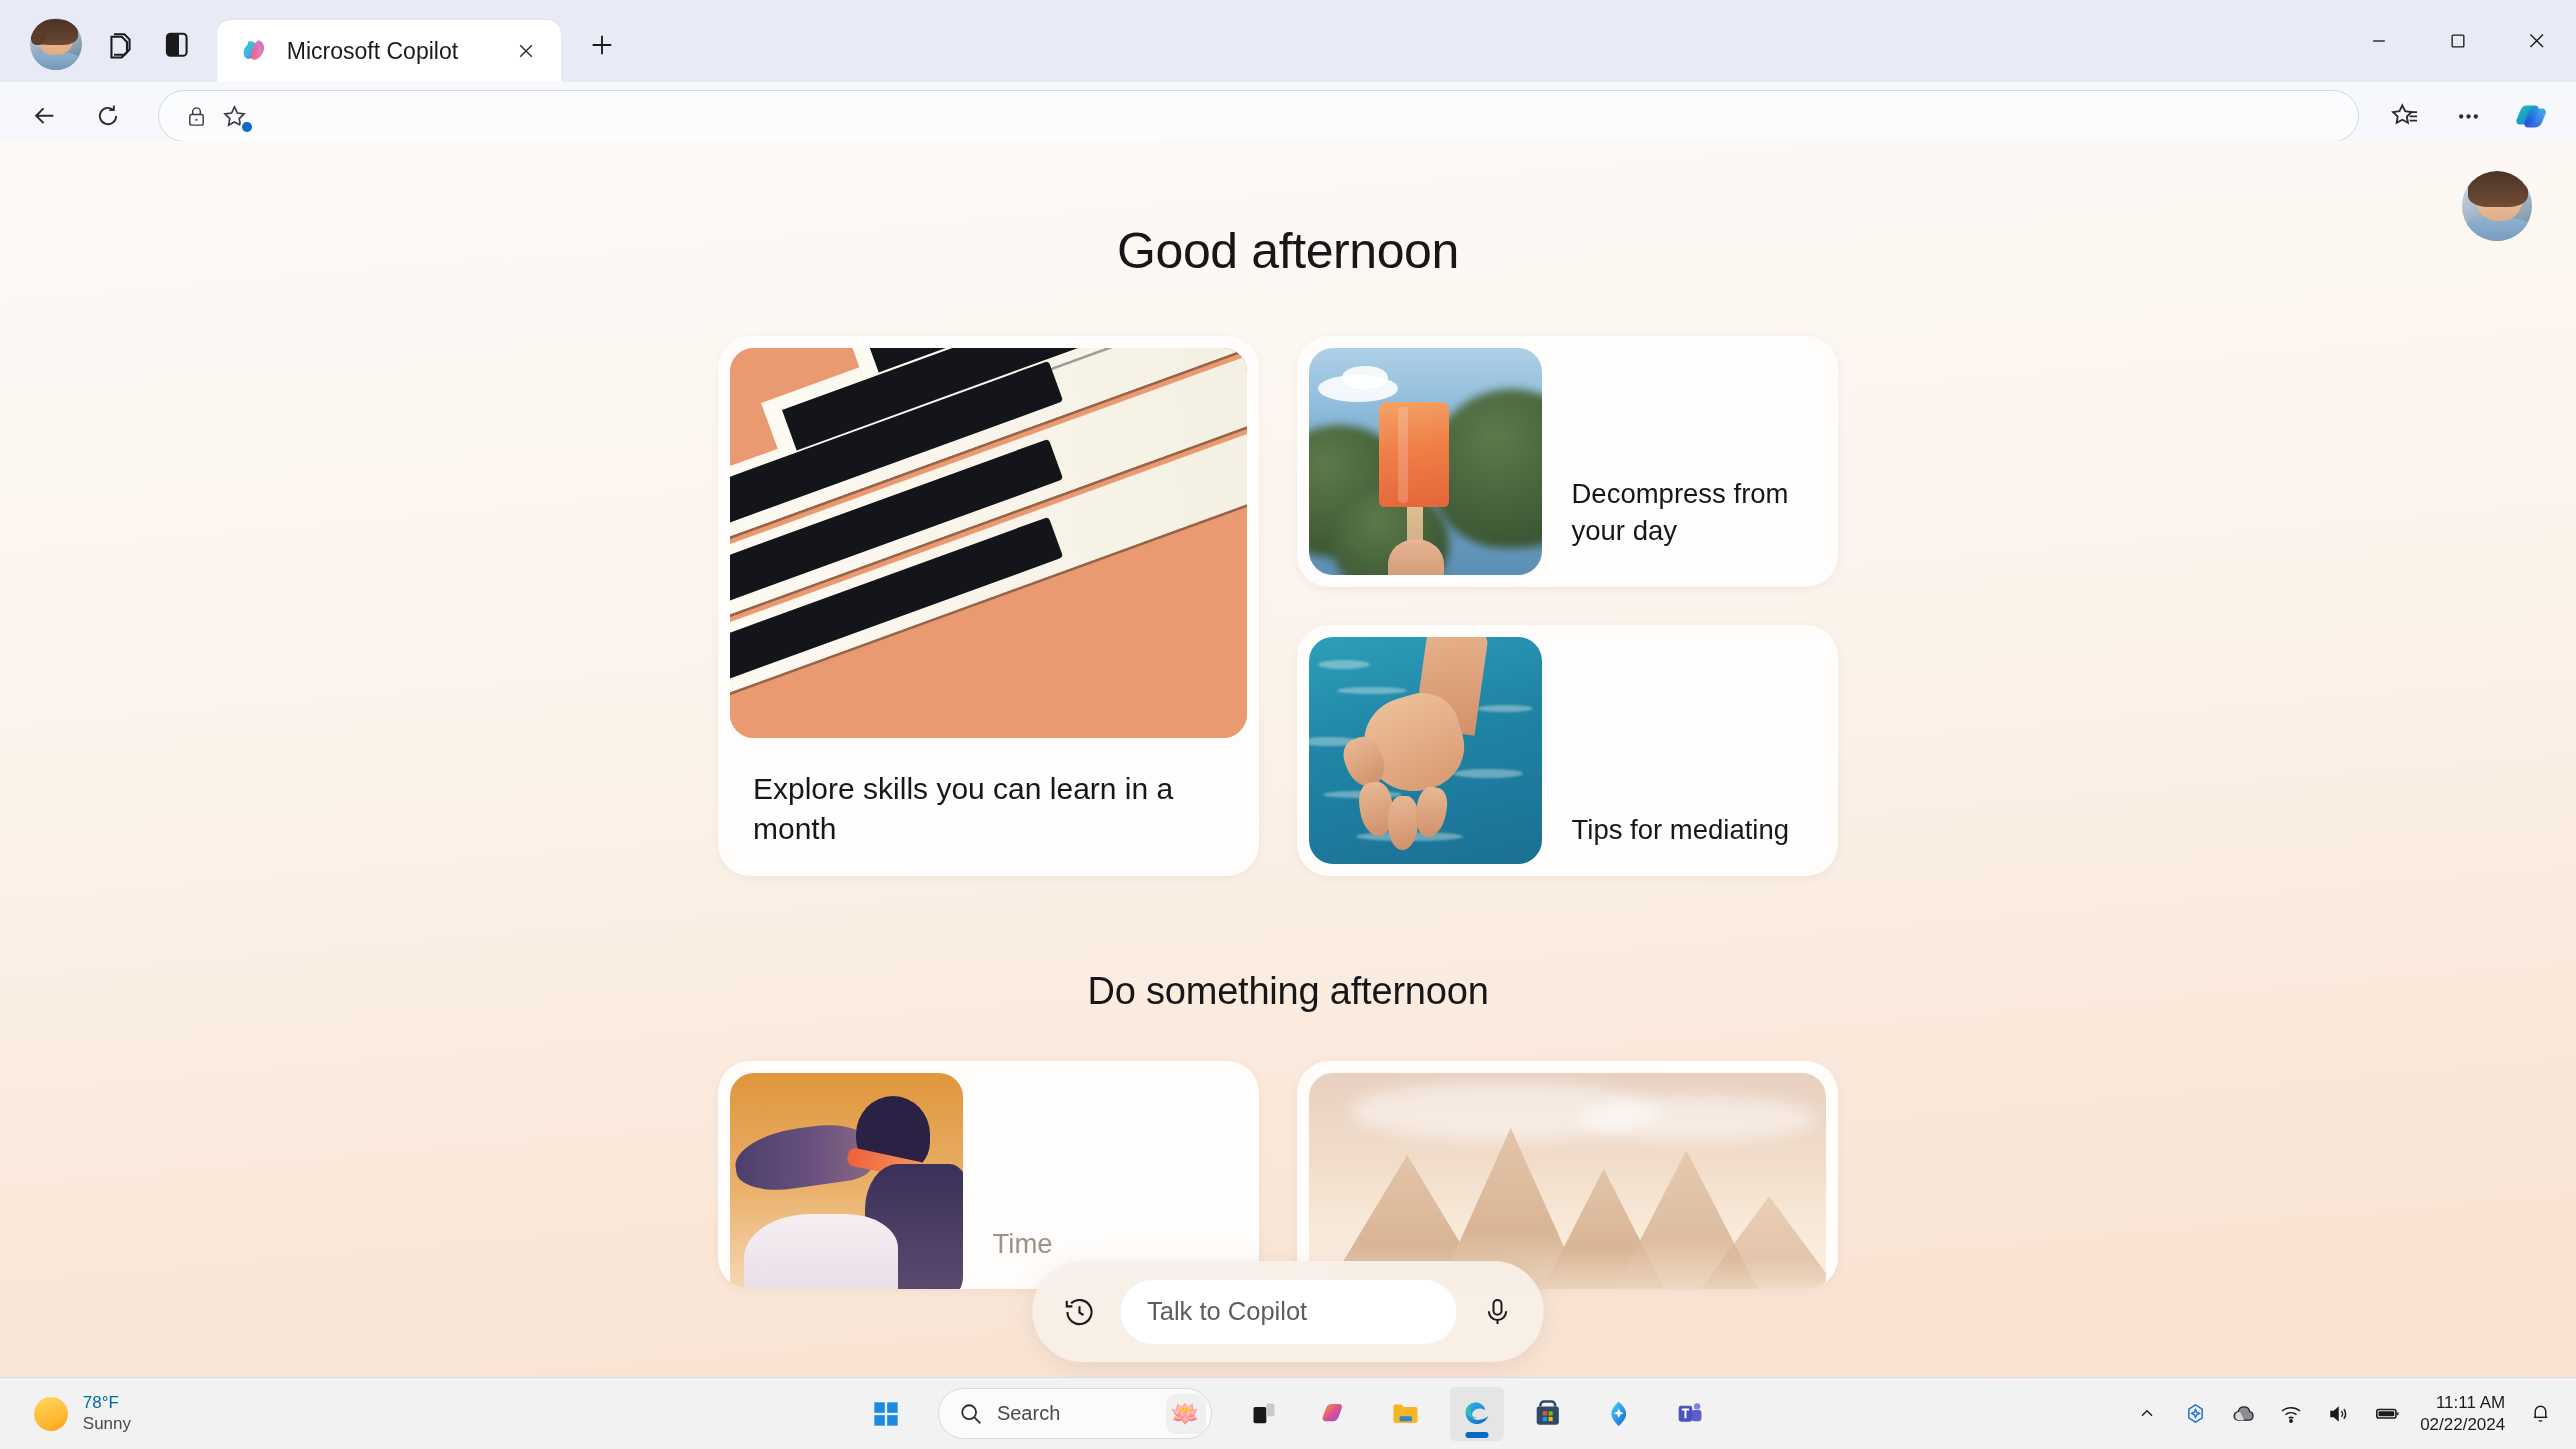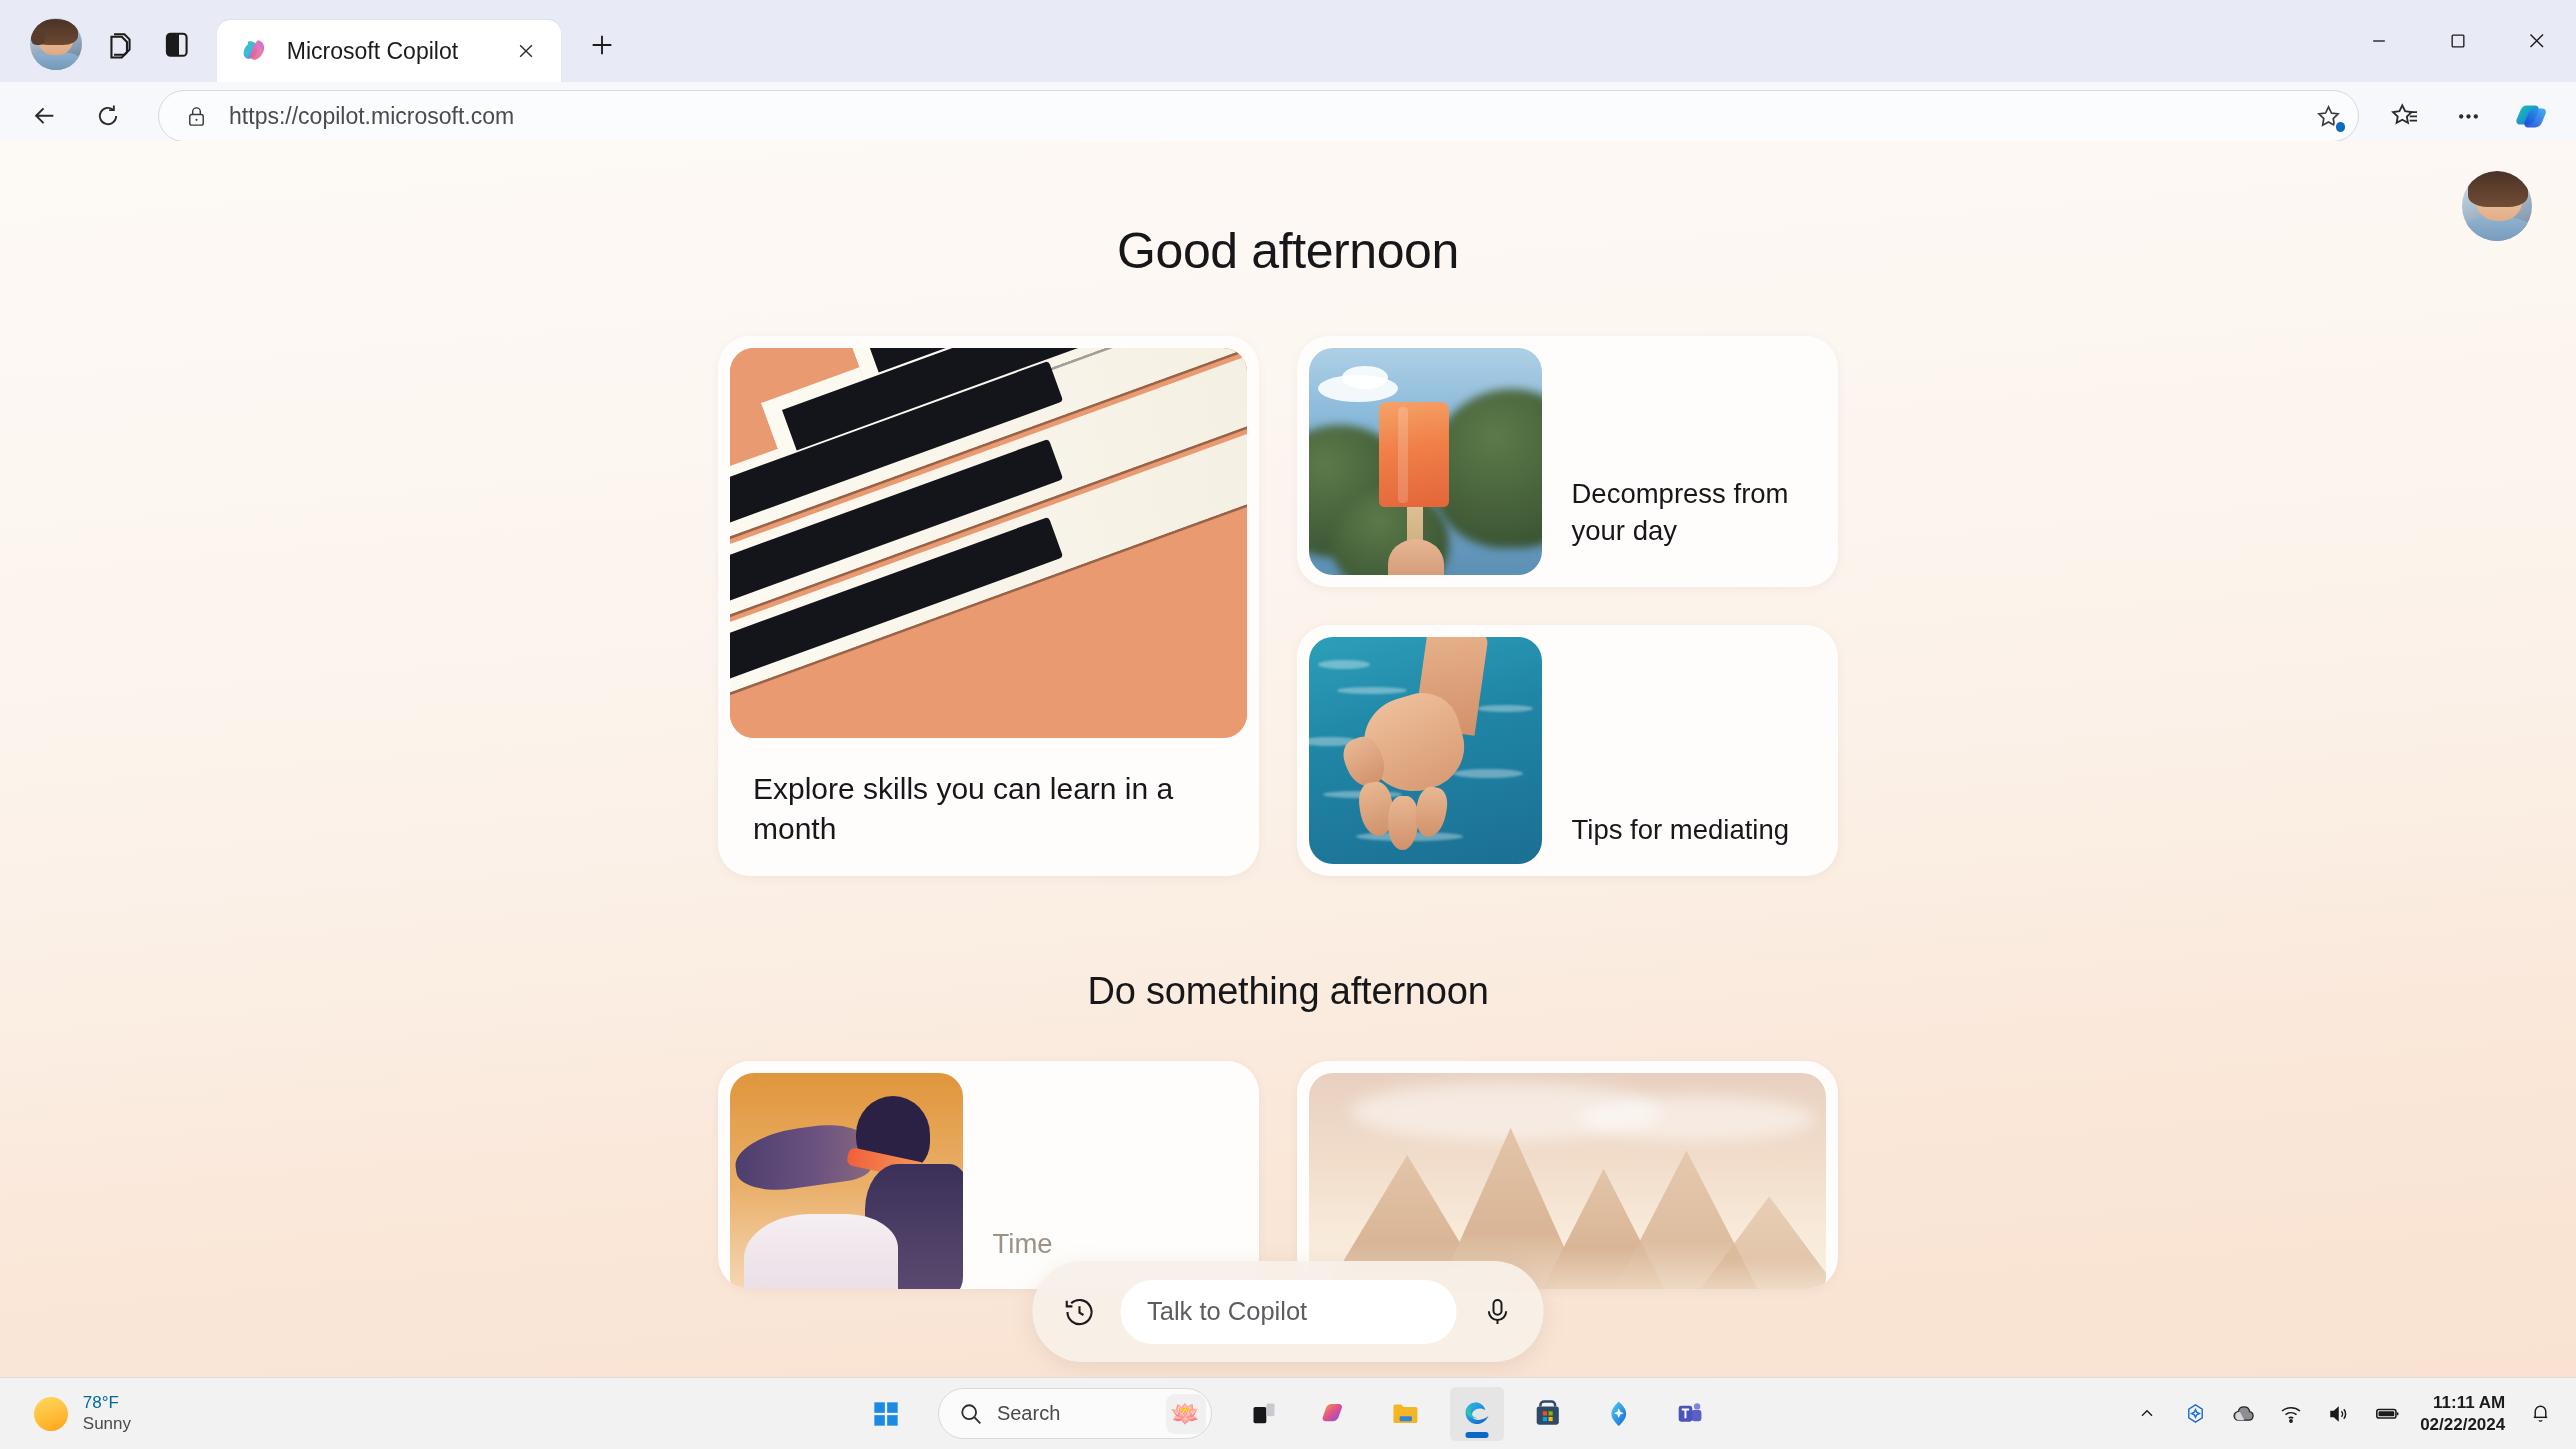--- a/index.html
+++ b/index.html
@@ -483,21 +483,21 @@
   .tb-right {
     position:absolute; right: 13.4px;
     display:flex; align-items:center; gap: 4px;
   }
   .tb-sys {
     width: 44px; height: 51px;
     display:flex; align-items:center; justify-content:center;
     border-radius: 5.4px;
   }
   .tb-clock {
-    text-align: right; line-height: 1.24; padding: 0 9.4px 0 6.7px; font-weight: bold;
+    text-align: right; line-height: 1.24; padding: 0 9.4px 0 6.7px;
   }
   .tb-clock div { font-size: 17px; color: #1b1b1b; }
 </style>
 </head>
 <body>
 
 <div class="browser-window">
 
   <div class="tabstrip">
 
@@ -590,21 +590,20 @@
     </div>
 
     <div class="omnibox">
       <div class="lock-icon">
         <svg width="23" height="23" viewBox="0 0 24 24" fill="none" stroke="#3a3a40" stroke-width="1.5">
           <rect x="5" y="10" width="14" height="11" rx="2"></rect>
           <path d="M8 10V7a4 4 0 0 1 8 0v3"></path>
           <circle cx="12" cy="15.5" r="1.1" fill="#3a3a40" stroke="none"></circle>
         </svg>
       </div>
-      <div class="omnibox-url" title="https://copilot.microsoft.com">https://copilot.microsoft.com</div>
       <div class="omnibox-right">
         <div class="omni-btn">
           <svg width="27" height="27" viewBox="0 0 24 24" fill="none" stroke="#3a3a40" stroke-width="1.5">
             <path d="M12 3.5l2.6 5.4 5.9.8-4.3 4.1 1 5.9-5.2-2.8-5.2 2.8 1-5.9L3.5 9.7l5.9-.8z"></path>
           </svg>
           <span class="badge-dot"></span>
         </div>
       </div>
     </div>
 

